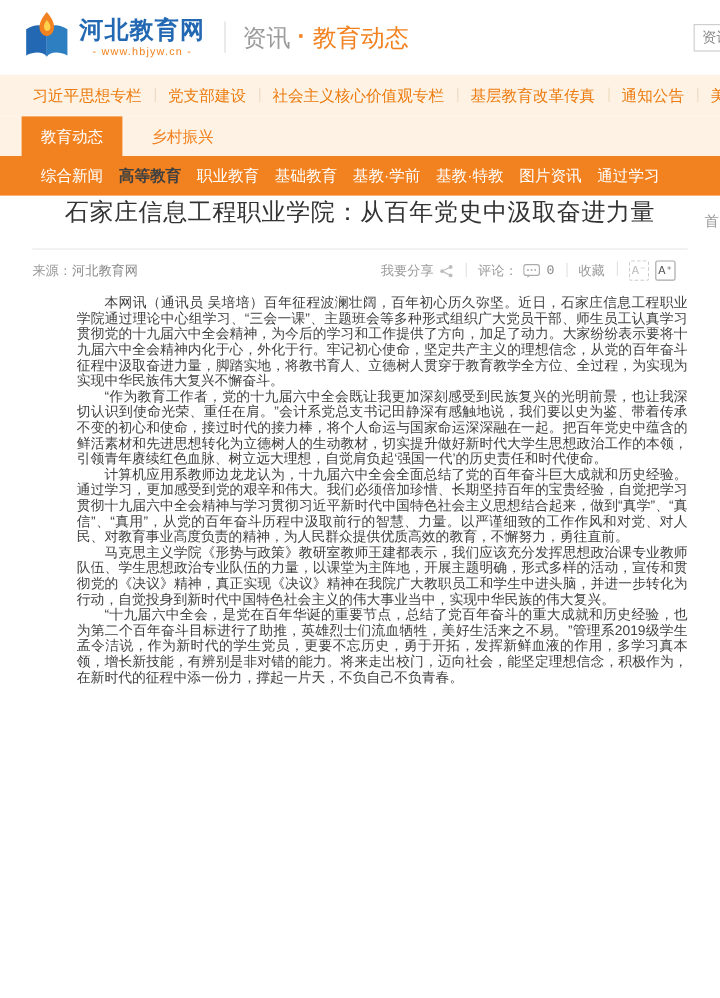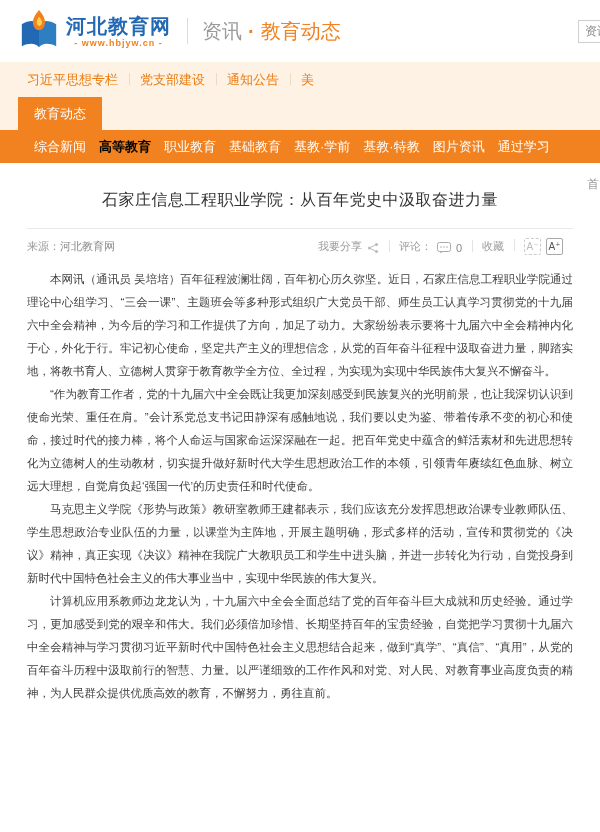--- a/index.html
+++ b/index.html
@@ -5,62 +5,62 @@
   * { margin:0; padding:0; box-sizing:border-box; }
   body { background:#fff; font-family:"Liberation Sans","DejaVu Sans",sans-serif; }
   .page { position:relative; width:600px; height:832px; background:#fff; overflow:hidden; margin:0 auto; }
 
   
   .site-header { position:relative; height:62px; background:#fff; display:flex; align-items:center; padding-left:18px; }
   .logo-wrap { display:flex; align-items:center; }
   .logo-icon { width:42px; height:44px; margin-right:6px; }
   .logo-text { display:flex; flex-direction:column; align-items:center; }
   .site-name { font-size:20px; font-weight:bold; color:#2268b2; letter-spacing:1px; line-height:22px; }
-  .site-url { font-size:9px; font-weight:bold; color:#f28220; letter-spacing:1px; margin-top:1px; }
+  .site-url { font-size:9px; font-weight:normal; color:#f28220; letter-spacing:1px; margin-top:1px; }
   .head-divider { width:1px; height:26px; background:#dcdcdc; margin:0 14px 0 16px; }
   .section-title { font-size:20px; display:flex; align-items:center; gap:6px; }
   .sec-gray { color:#9b9b9b; }
   .sec-dot { color:#f28220; font-weight:bold; }
   .sec-orange { color:#f28220; }
   .search-box { position:absolute; left:578px; top:20px; width:74px; height:23px; border:1px solid #cfcfcf; background:#fff; font-size:12px; color:#8a8a8a; padding:3px 6px; font-family:inherit; }
 
   
   .nav1 { height:35px; background:#fdf2e4; display:flex; align-items:center; padding-left:16px; white-space:nowrap;text-align:center; }
   .nav1-item { position:relative; font-size:13px; color:#ec7c10; padding:0 11px; cursor:pointer; }
   .nav1-item + .nav1-item::before { content:""; position:absolute; left:0; top:2px; width:1px; height:12px; background:#eedcc2; }
 
   
   .nav2 { height:33px; background:#fdf2e4; display:flex; align-items:stretch; padding-left:18px; }
   .tab { font-size:13px; color:#f28220; display:flex; align-items:center; padding:0 12px; margin-right:10px; cursor:pointer; }
   .tab.active { background:#f28220; color:#fff; padding:0 16px; margin-right:12px; }
 
   
   .nav3 { height:33px; background:#f28220; display:flex; align-items:center; padding-left:32px; gap:9px; }
   .nav3-item { font-size:13px; color:#fff; padding:0 2px; cursor:pointer; white-space:nowrap; }
-  .nav3-item.active { color:#000000; font-weight:bold; }
+  .nav3-item.active { color:#404040; font-weight:bold; }
 
   
   .crumb-partial { position:absolute; left:587px; top:176px; font-size:12px; color:#999; }
 
   
   main { padding:0 27px; }
-  .article-title { margin-top:27px; text-align:center; font-size:16px; font-weight:400; color:#333; letter-spacing:0.5px; }
+  .article-title { text-align:center; font-size:20px; font-weight:400; color:#333; letter-spacing:0.5px; }
   .meta-row { margin-top:17px; border-top:1px solid #e9e9e9; padding-top:9px; display:flex; align-items:center; font-size:11px; color:#9b9b9b; }
   .meta-left { display:flex; align-items:center; }
   .meta-right { margin-left:auto; display:flex; align-items:center; }
-  .meta-item { position:relative; display:flex; align-items:flex-end; padding:0 10px; white-space:nowrap; }
+  .meta-item { position:relative; display:flex; align-items:center; padding:0 10px; white-space:nowrap;font-family:Liberation Mono, monospace; }
   .meta-item:first-child { padding-left:0; }
   .meta-item + .meta-item::before { content:""; position:absolute; left:0; top:1px; width:1px; height:12px; background:#e3e3e3; }
   .meta-val { color:#8a8a8a; }
   .icon-gap { margin-left:5px; display:inline-flex; align-items:center; }
   .font-btn { display:inline-flex; align-items:center; justify-content:center; width:17px; height:17px; font-size:10px; border-radius:2px; cursor:pointer; }
   .font-smaller { border:1px dashed #ccc; color:#bbb; margin-right:5px; }
   .font-larger { border:1px solid #a8a8a8; color:#555; }
   .article-body { margin-top:13px; }
-  .article-body p { font-size:11.5px; line-height:23px; color:#3f3f3f; text-indent:2em; text-align:justify; }
+  .article-body p { font-size:11.5px; line-height:13px; color:#3f3f3f; text-indent:2em; text-align:justify;margin-left:37px; }
 
   svg { display:block; }
 </style>
 </head>
 <body>
 
 <div class="page">
 
   <header class="site-header">
     <div class="logo-wrap">
@@ -83,31 +83,34 @@
     </div>
     <input class="search-box" type="text" readonly="" value="资讯" style="">
   </header>
 
   <nav class="nav1">
 
       <span class="nav1-item">习近平思想专栏</span>
 
       <span class="nav1-item">党支部建设</span>
 
+      <span class="nav1-item">社会主义核心价值观专栏</span>
 
+      <span class="nav1-item">基层教育改革传真</span>
 
       <span class="nav1-item">通知公告</span>
 
       <span class="nav1-item">美</span>
     </nav>
 
   <nav class="nav2">
 
       <span class="tab active">教育动态</span>
 
+      <span class="tab">乡村振兴</span>
     </nav>
 
   <nav class="nav3">
 
       <span class="nav3-item">综合新闻</span>
 
       <span class="nav3-item active">高等教育</span>
 
       <span class="nav3-item">职业教育</span>
 
@@ -169,20 +172,21 @@
         </span>
       </div>
     </div>
 
     <article class="article-body">
 
         <p>本网讯（通讯员 吴培培）百年征程波澜壮阔，百年初心历久弥坚。近日，石家庄信息工程职业学院通过理论中心组学习、“三会一课”、主题班会等多种形式组织广大党员干部、师生员工认真学习贯彻党的十九届六中全会精神，为今后的学习和工作提供了方向，加足了动力。大家纷纷表示要将十九届六中全会精神内化于心，外化于行。牢记初心使命，坚定共产主义的理想信念，从党的百年奋斗征程中汲取奋进力量，脚踏实地，将教书育人、立德树人贯穿于教育教学全方位、全过程，为实现为实现中华民族伟大复兴不懈奋斗。</p>
 
         <p>“作为教育工作者，党的十九届六中全会既让我更加深刻感受到民族复兴的光明前景，也让我深切认识到使命光荣、重任在肩。”会计系党总支书记田静深有感触地说，我们要以史为鉴、带着传承不变的初心和使命，接过时代的接力棒，将个人命运与国家命运深深融在一起。把百年党史中蕴含的鲜活素材和先进思想转化为立德树人的生动教材，切实提升做好新时代大学生思想政治工作的本领，引领青年赓续红色血脉、树立远大理想，自觉肩负起‘强国一代’的历史责任和时代使命。</p>
 
+        <p>计算机应用系教师边龙龙认为，十九届六中全会全面总结了党的百年奋斗巨大成就和历史经验。通过学习，更加感受到党的艰辛和伟大。我们必须倍加珍惜、长期坚持百年的宝贵经验，自觉把学习贯彻十九届六中全会精神与学习贯彻习近平新时代中国特色社会主义思想结合起来，做到“真学”、“真信”、“真用”，从党的百年奋斗历程中汲取前行的智慧、力量。以严谨细致的工作作风和对党、对人民、对教育事业高度负责的精神，为人民群众提供优质高效的教育，不懈努力，勇往直前。</p>
+
         <p>马克思主义学院《形势与政策》教研室教师王建都表示，我们应该充分发挥思想政治课专业教师队伍、学生思想政治专业队伍的力量，以课堂为主阵地，开展主题明确，形式多样的活动，宣传和贯彻党的《决议》精神，真正实现《决议》精神在我院广大教职员工和学生中进头脑，并进一步转化为行动，自觉投身到新时代中国特色社会主义的伟大事业当中，实现中华民族的伟大复兴。</p>
 
-        <p>计算机应用系教师边龙龙认为，十九届六中全会全面总结了党的百年奋斗巨大成就和历史经验。通过学习，更加感受到党的艰辛和伟大。我们必须倍加珍惜、长期坚持百年的宝贵经验，自觉把学习贯彻十九届六中全会精神与学习贯彻习近平新时代中国特色社会主义思想结合起来，做到“真学”、“真信”、“真用”，从党的百年奋斗历程中汲取前行的智慧、力量。以严谨细致的工作作风和对党、对人民、对教育事业高度负责的精神，为人民群众提供优质高效的教育，不懈努力，勇往直前。</p>
-
+        <p>“十九届六中全会，是党在百年华诞的重要节点，总结了党百年奋斗的重大成就和历史经验，也为第二个百年奋斗目标进行了助推，英雄烈士们流血牺牲，美好生活来之不易。”管理系2019级学生孟令洁说，作为新时代的学生党员，更要不忘历史，勇于开拓，发挥新鲜血液的作用，多学习真本领，增长新技能，有辨别是非对错的能力。将来走出校门，迈向社会，能坚定理想信念，积极作为，在新时代的征程中添一份力，撑起一片天，不负自己不负青春。</p>
       </article>
   </main>
 
 </div>
 
 </body></html>

